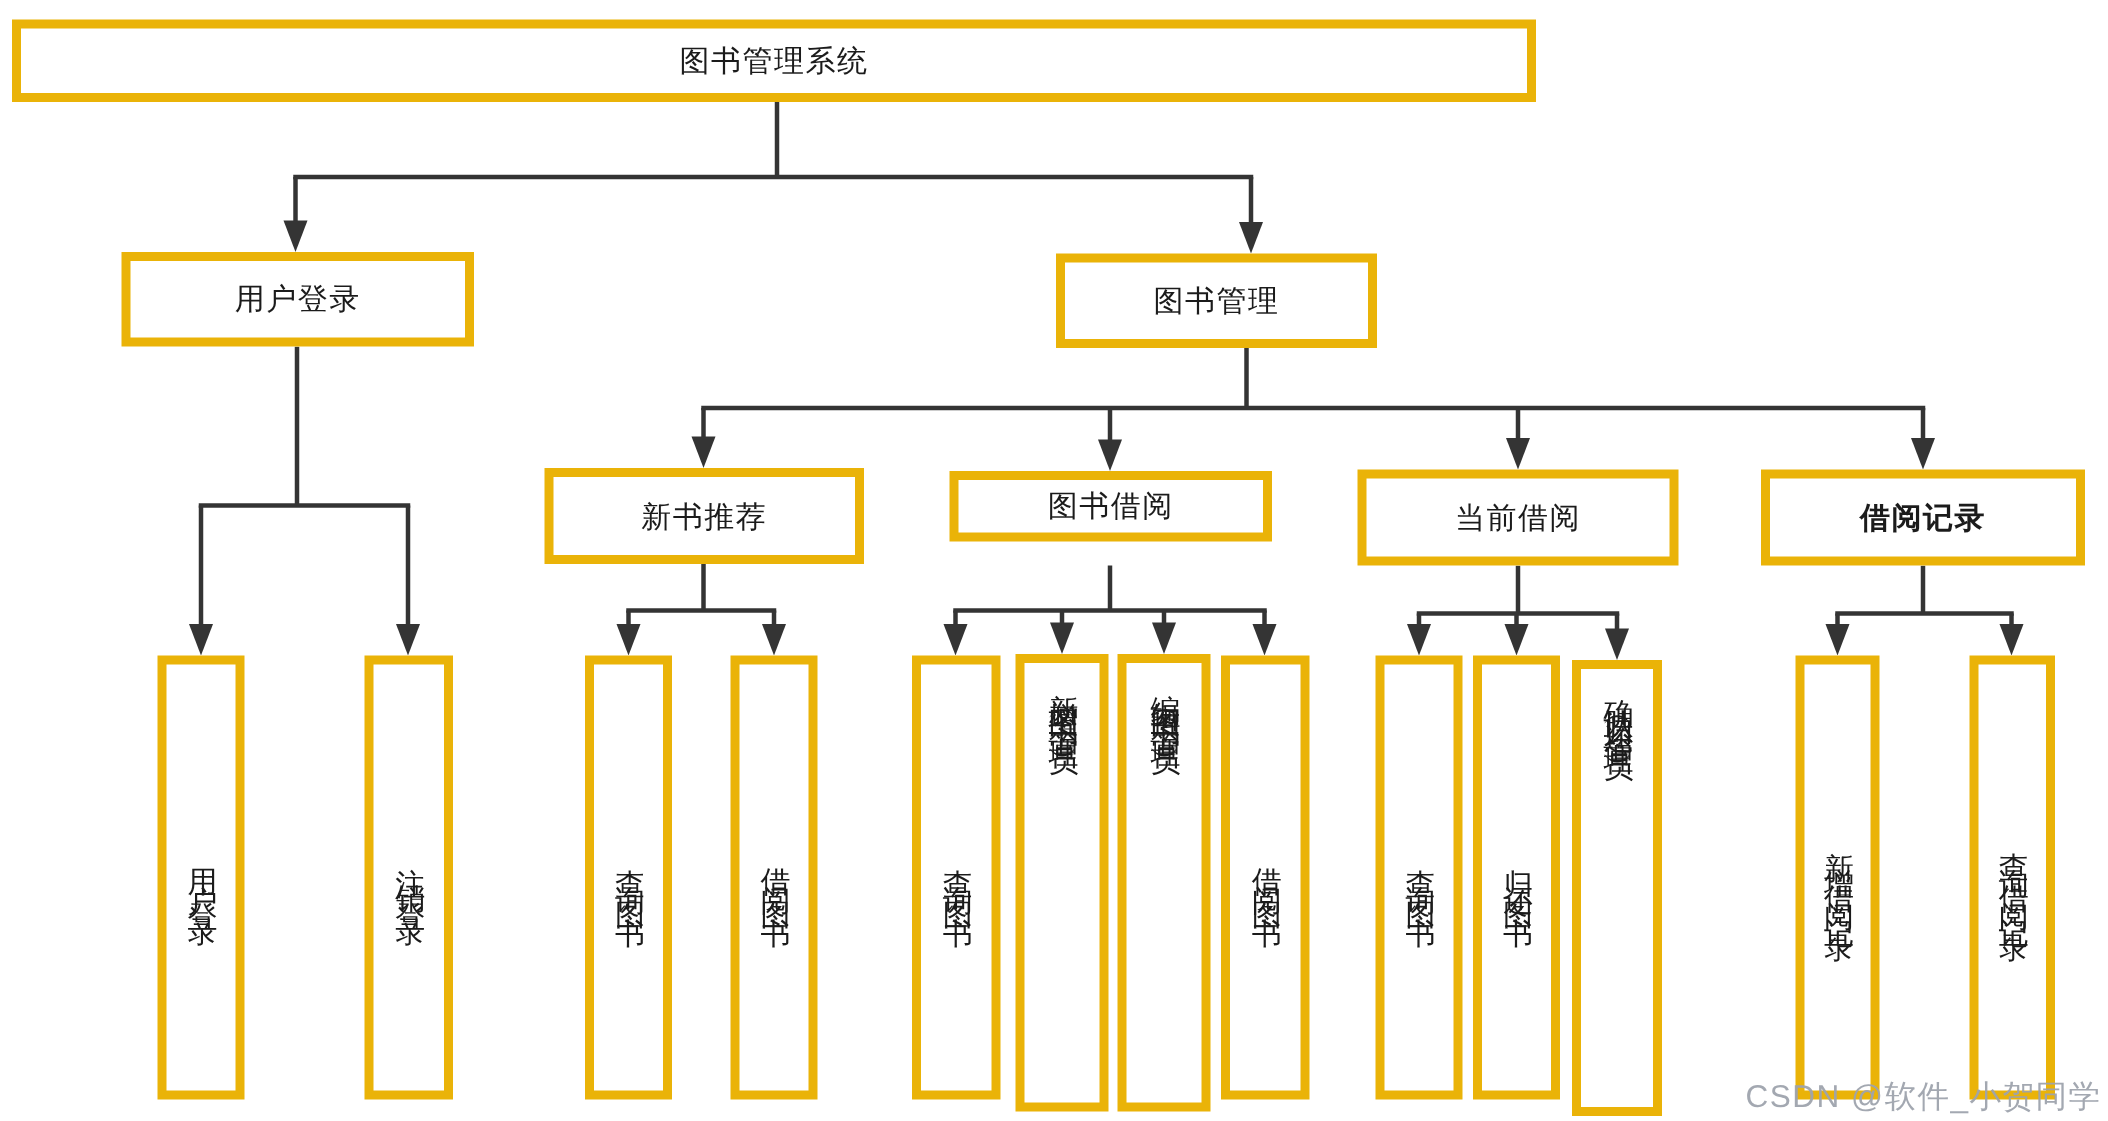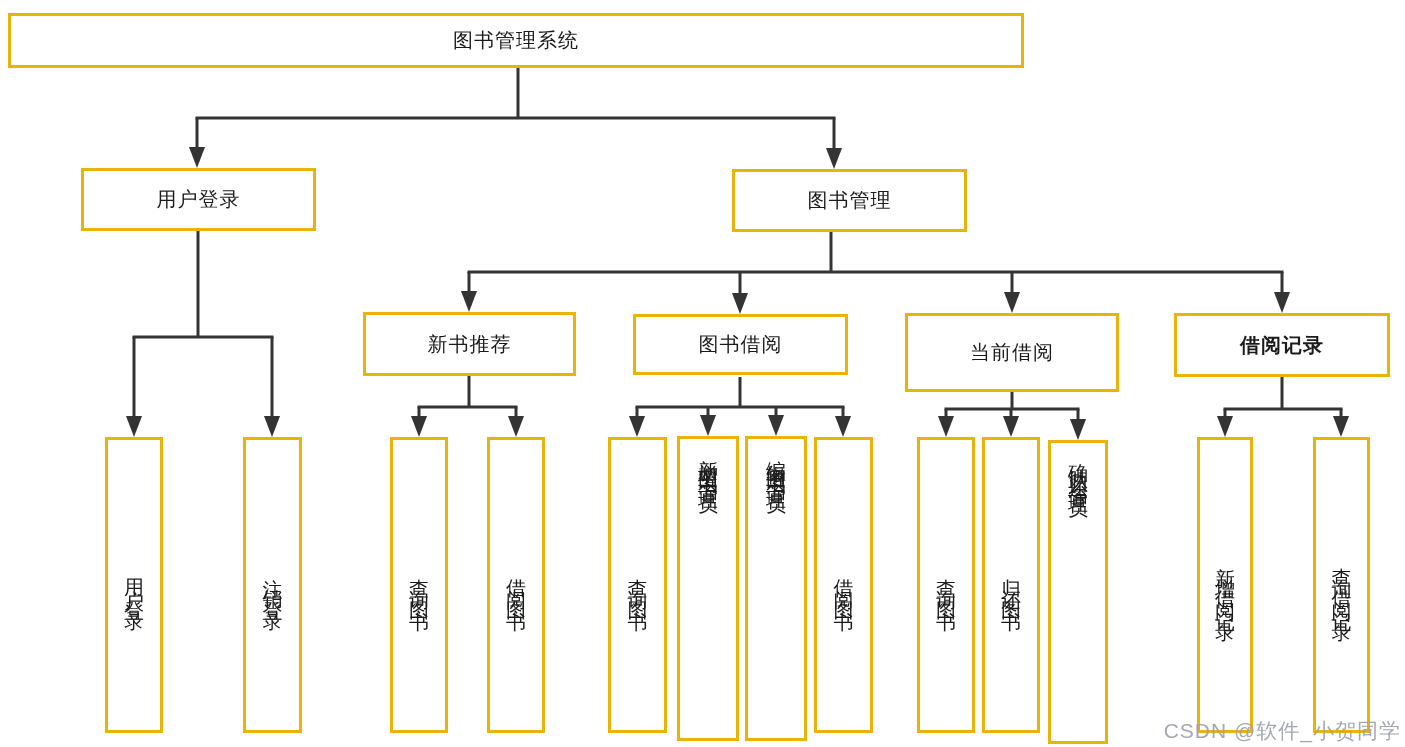--- a/index.html
+++ b/index.html
@@ -3,21 +3,21 @@
 <meta charset="utf-8">
 <style>
   html,body { margin:0; padding:0; background:#ffffff; }
   .stage {
     position:relative; width:1405px; height:747px; background:#ffffff;
     font-family:"Liberation Sans","DejaVu Sans",sans-serif; overflow:hidden;
   }
   .connectors { position:absolute; left:0; top:0; z-index:1; }
   .node {
     position:absolute; box-sizing:border-box; background:#ffffff;
-    border:3px solid #eab308; color:#1b1b1b; z-index:2;
+    border:6px solid #eab308; color:#1b1b1b; z-index:2;
     display:flex; align-items:center; justify-content:center;
   }
   .hbox { font-size:20px; letter-spacing:1px; }
   .vbox { justify-content:center; align-items:center; }
   .vtext {
     writing-mode:vertical-rl; text-orientation:mixed;
     font-size:20px; letter-spacing:11px; line-height:1.05; color:#1b1b1b;
   }
   .vbox.long { align-items:flex-start; }
   .vbox.long .vtext { letter-spacing:5px; padding-top:5px; }
@@ -99,31 +99,31 @@
     </g>
   </svg>
 
   <div class="node hbox" style="left:8px; top:13px; width:1016px; height:55px;">
     <span>图书管理系统</span>
   </div>
 
   <div class="node hbox" style="left:81px; top:168px; width:235px; height:63px;">
     <span>用户登录</span>
   </div>
-  <div class="node hbox" style="left:732px; top:169px; width:235px; height:63px;">
+  <div class="node hbox" style="left:704px; top:169px; width:214px; height:63px;">
     <span>图书管理</span>
   </div>
 
   <div class="node hbox" style="left:363px; top:312px; width:213px; height:64px;">
     <span>新书推荐</span>
   </div>
-  <div class="node hbox" style="left:633px; top:314px; width:215px; height:61px;">
+  <div class="node hbox" style="left:633px; top:314px; width:215px; height:47px;">
     <span>图书借阅</span>
   </div>
-  <div class="node hbox" style="left:905px; top:313px; width:214px; height:79px;">
+  <div class="node hbox" style="left:905px; top:313px; width:214px; height:64px;">
     <span>当前借阅</span>
   </div>
   <div class="node hbox" style="left:1174px; top:313px; width:216px; height:64px;font-weight:bold;">
     <span>借阅记录</span>
   </div>
 
   <div class="node vbox" style="left:105px; top:437px; width:58px; height:296px;">
     <span class="vtext">用户登录</span>
   </div>
   <div class="node vbox" style="left:243px; top:437px; width:59px; height:296px;">

